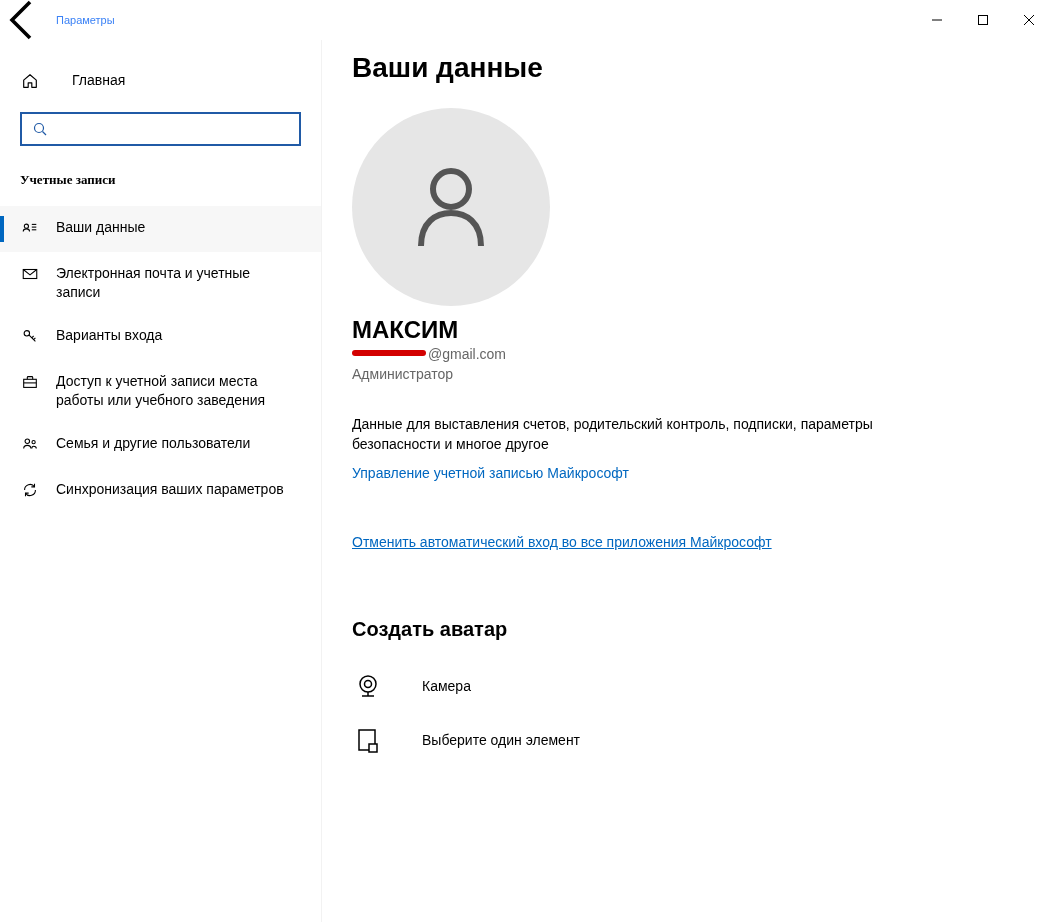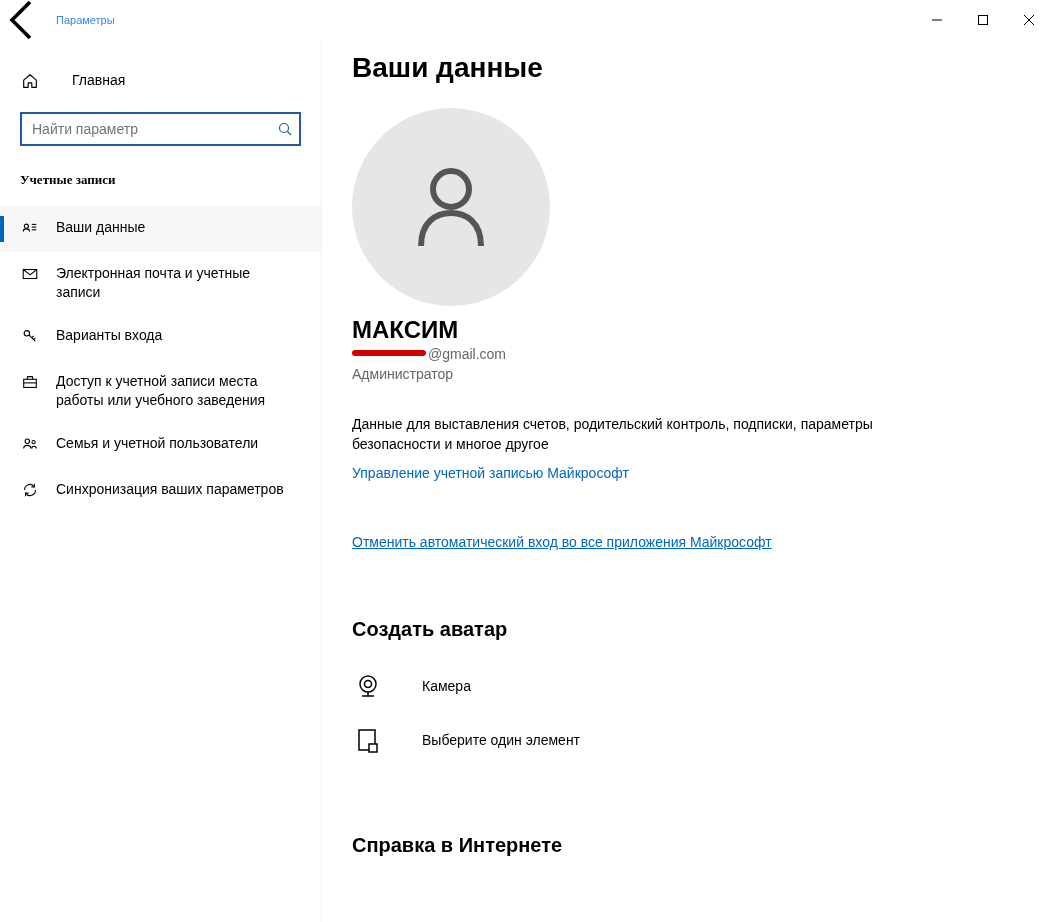--- a/index.html
+++ b/index.html
@@ -96,21 +96,20 @@
       <span class="navicon">
         <svg viewBox="0 0 20 20">
             <path d="M3 9 L10 3 L17 9 V17 H12 V12 H8 V17 H3 Z" fill="none" stroke="#000" stroke-width="1.3" stroke-linejoin="round"></path>
           </svg>
       </span>
       <span>Главная</span>
     </div>
 
     <div class="searchwrap">
       <div class="searchbox">
-        <input type="text" placeholder="Найти параметр" style="">
         <svg viewBox="0 0 16 16">
             <circle cx="7" cy="7" r="4.5" stroke="#205aa6" stroke-width="1.2" fill="none"></circle>
             <line x1="10.5" y1="10.5" x2="14" y2="14" stroke="#205aa6" stroke-width="1.2"></line>
           </svg>
       </div>
     </div>
 
     <div class="section-label">Учетные записи</div>
 
     <nav class="navlist">
@@ -160,21 +159,21 @@
 
       <div class="navitem">
         <span class="navicon">
           <svg viewBox="0 0 20 20">
               <circle cx="7" cy="7" r="2.5" stroke="#000" stroke-width="1.2" fill="none"></circle>
               <path d="M3 15 C3 12 5 11.5 7 11.5 C9 11.5 11 12 11 15" stroke="#000" stroke-width="1.2" fill="none"></path>
               <circle cx="14" cy="8" r="1.8" stroke="#000" stroke-width="1.2" fill="none"></circle>
               <path d="M12 15 C12 13 13 12.5 14 12.5 C15.5 12.5 17 13 17 15" stroke="#000" stroke-width="1.2" fill="none"></path>
             </svg>
         </span>
-        <span class="navlabel">Семья и учетной пользователи</span>
+        <span class="navlabel">Семья и другие пользователи</span>
       </div>
 
       <div class="navitem">
         <span class="navicon">
           <svg viewBox="0 0 20 20">
               <path d="M4 10 A6 6 0 0 1 15 6.5 M16 10 A6 6 0 0 1 5 13.5" stroke="#000" stroke-width="1.2" fill="none"></path>
               <path d="M15 3 L15 6.5 L11.5 6.5 M5 17 L5 13.5 L8.5 13.5" stroke="#000" stroke-width="1.2" fill="none"></path>
             </svg>
         </span>
         <span class="navlabel">Синхронизация ваших параметров</span>
@@ -222,15 +221,14 @@
     <div class="option-row">
       <span class="option-icon">
         <svg viewBox="0 0 28 28">
             <rect x="5" y="4" width="16" height="20" stroke="#000" stroke-width="1.5" fill="none"></rect>
             <rect x="15" y="18" width="8" height="8" stroke="#000" stroke-width="1.5" fill="#fff"></rect>
           </svg>
       </span>
       <span>Выберите один элемент</span>
     </div>
 
-    <h2 class="section-title">Справка в Интернете</h2>
   </main>
 </div>
 
 </body></html>

